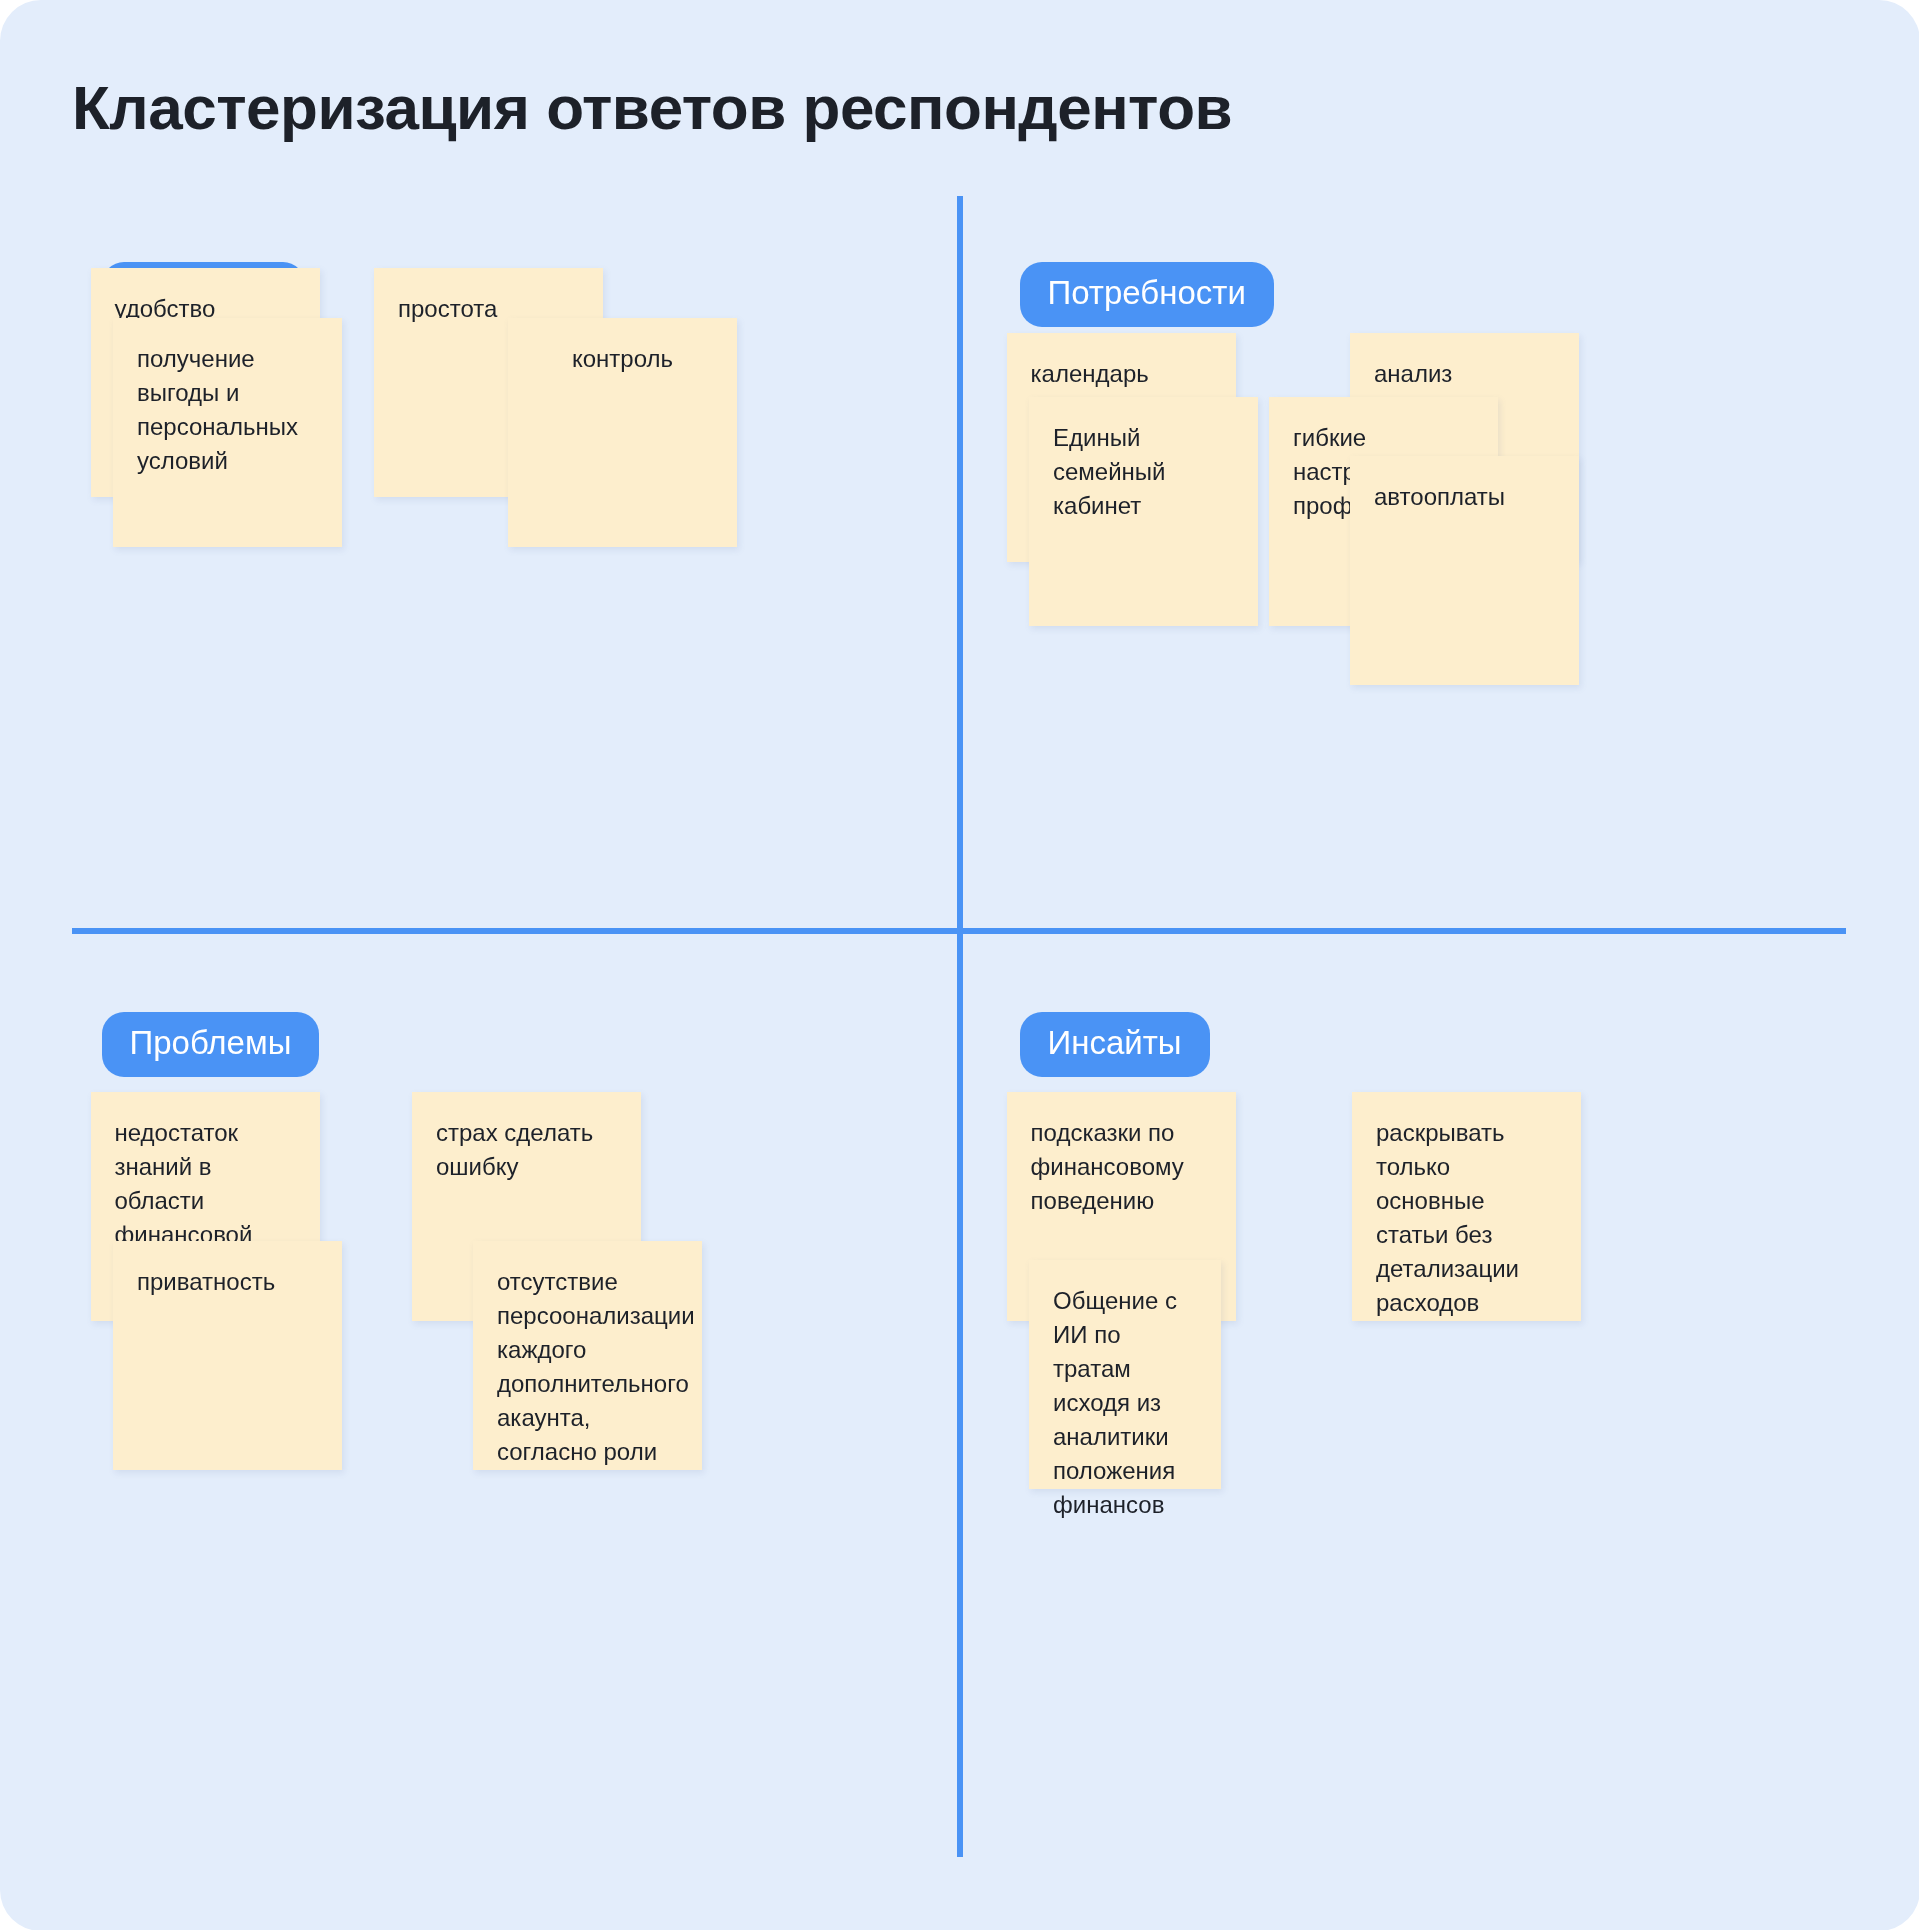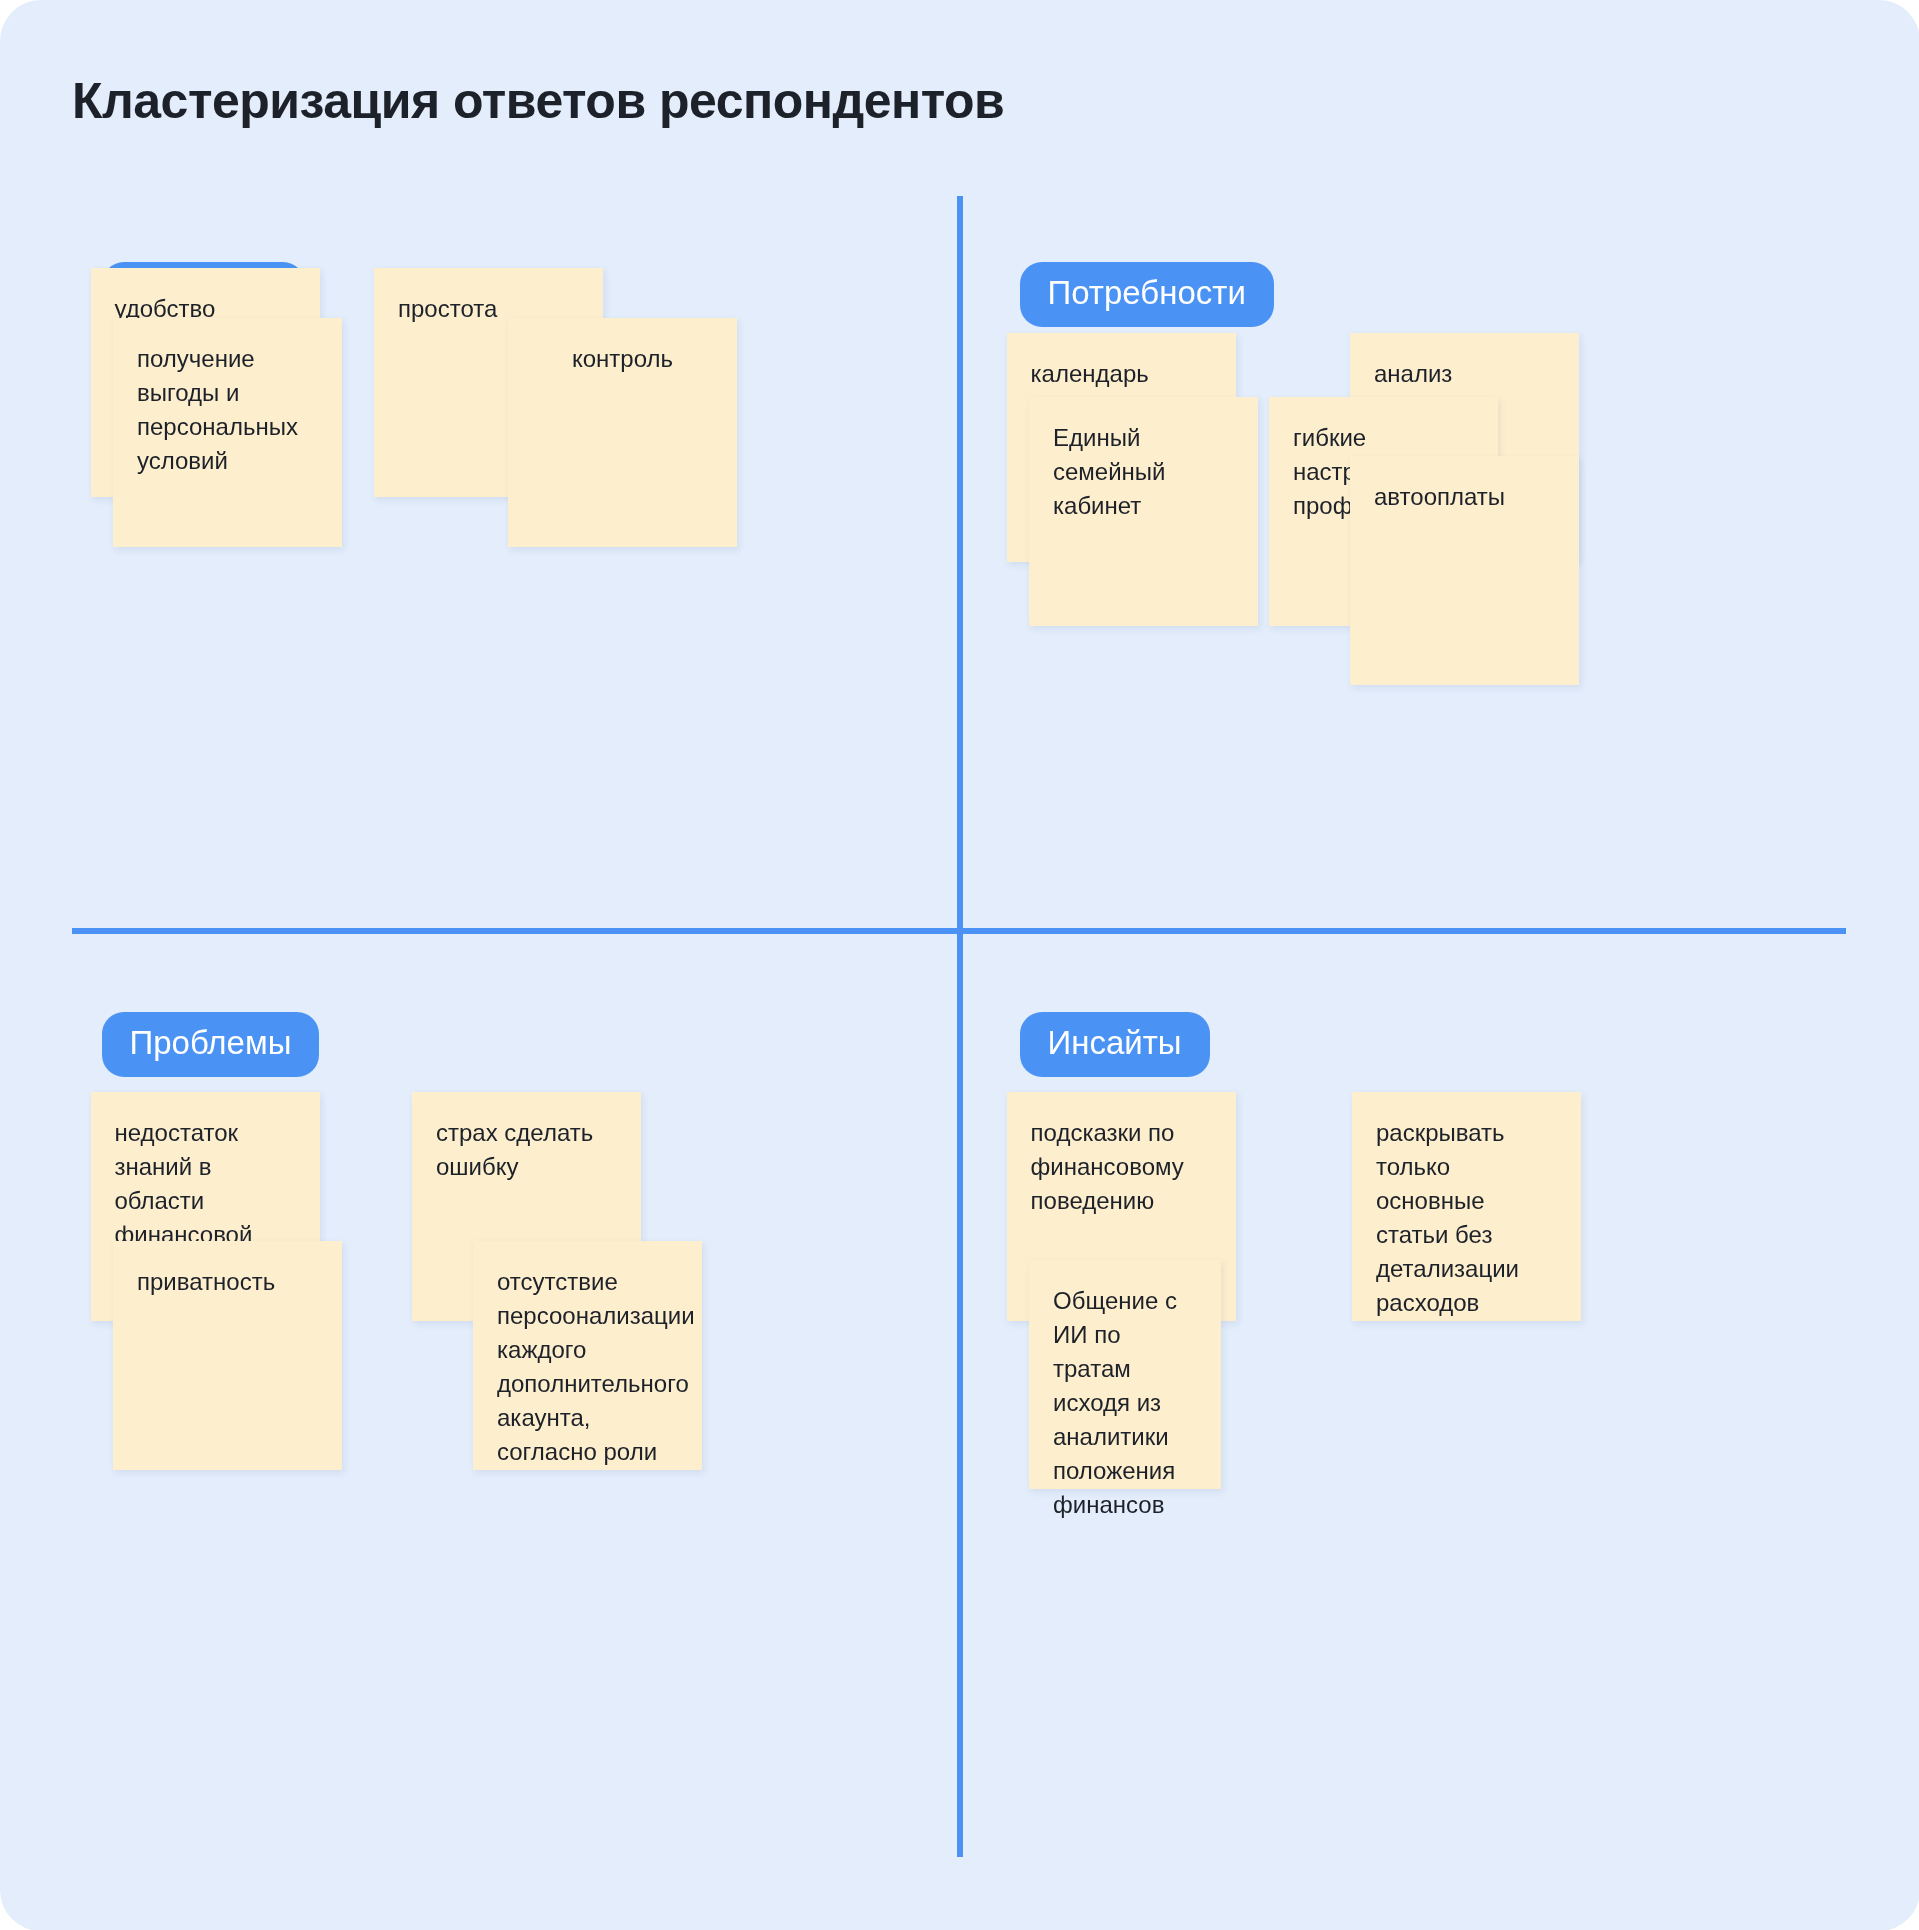--- a/index.html
+++ b/index.html
@@ -20,21 +20,21 @@
     background: #e3edfb;
     border-radius: 41px;
     overflow: hidden;
   }
 
   
   #page-title {
     position: absolute;
     left: 72px;
     top: 72px;
-    font-size: 50px;
+    font-size: 62px;
     font-weight: 700;
     letter-spacing: -0.5px;
     color: #1d2129;
     white-space: nowrap;
   }
 
   
   .divider-v {
     position: absolute;
     left: 957px;

